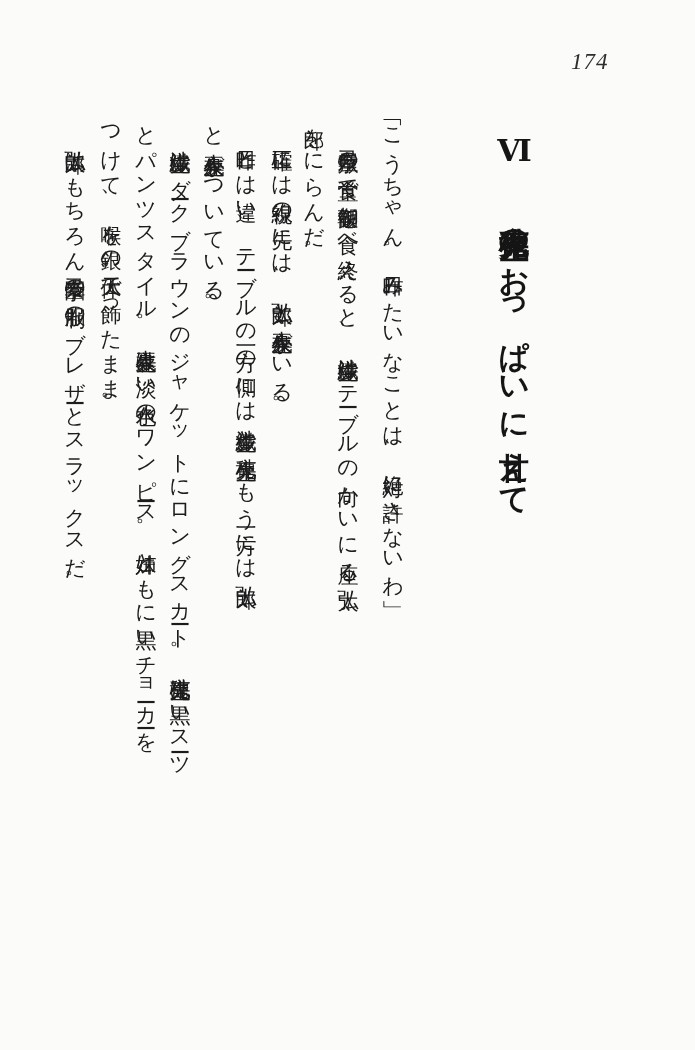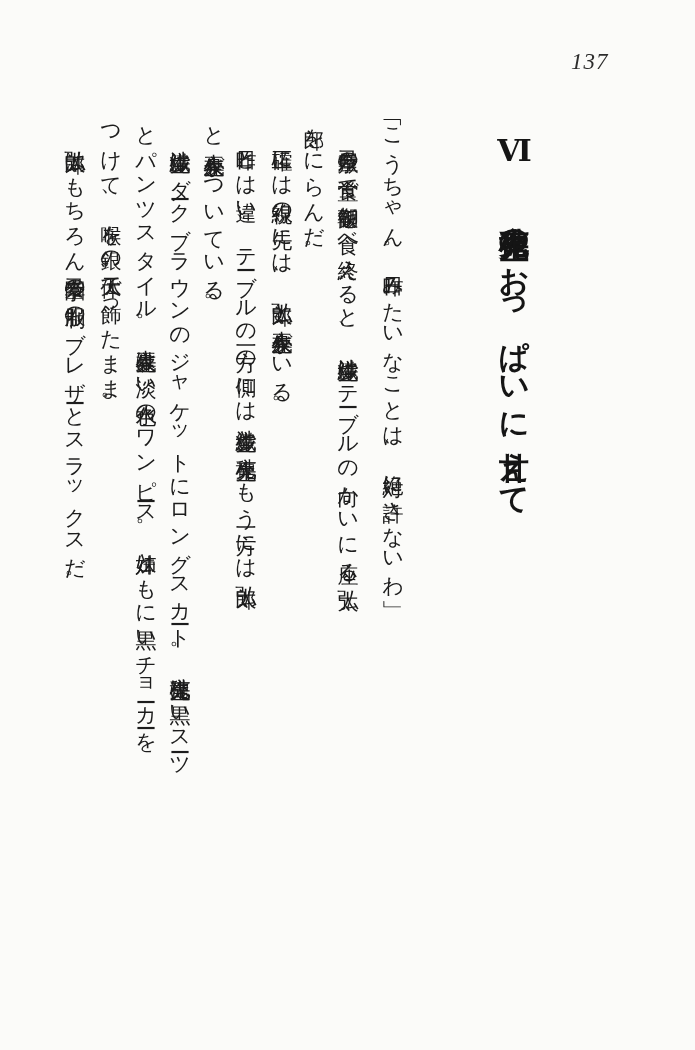--- a/index.html
+++ b/index.html
@@ -65,21 +65,21 @@
   .c7  { left: 168px; }
   .c8  { left: 134px; }
   .c9  { left: 99px;  }
   .c10 { left: 63px;  }
 </style>
 </head>
 <body>
 
 <div class="page">
 
-  <div class="page-number">137</div>
+  <div class="page-number">174</div>
 
   <h1 class="chapter-title">Ⅵ　充穂先生のおっぱいに甘えて</h1>
 
   <div>
     <div class="col c1">「こうちゃん。昨日みたいなことは、絶対に許さないわ」</div>
     <div class="col c2 indent">弓奈屋敷の食堂で朝御飯を食べ終えると、沙織先生はテーブルの向かいに座る弘太</div>
     <div class="col c3">郎をにらんだ。</div>
     <div class="col c4 indent">正確には視線の先には、弘太郎と真衣先生がいる。</div>
     <div class="col c5 indent">昨日とは違い、テーブルの一方の側には沙織先生と充穂先生、もう一方には弘太郎</div>
     <div class="col c6">と真衣先生がついている。</div>

